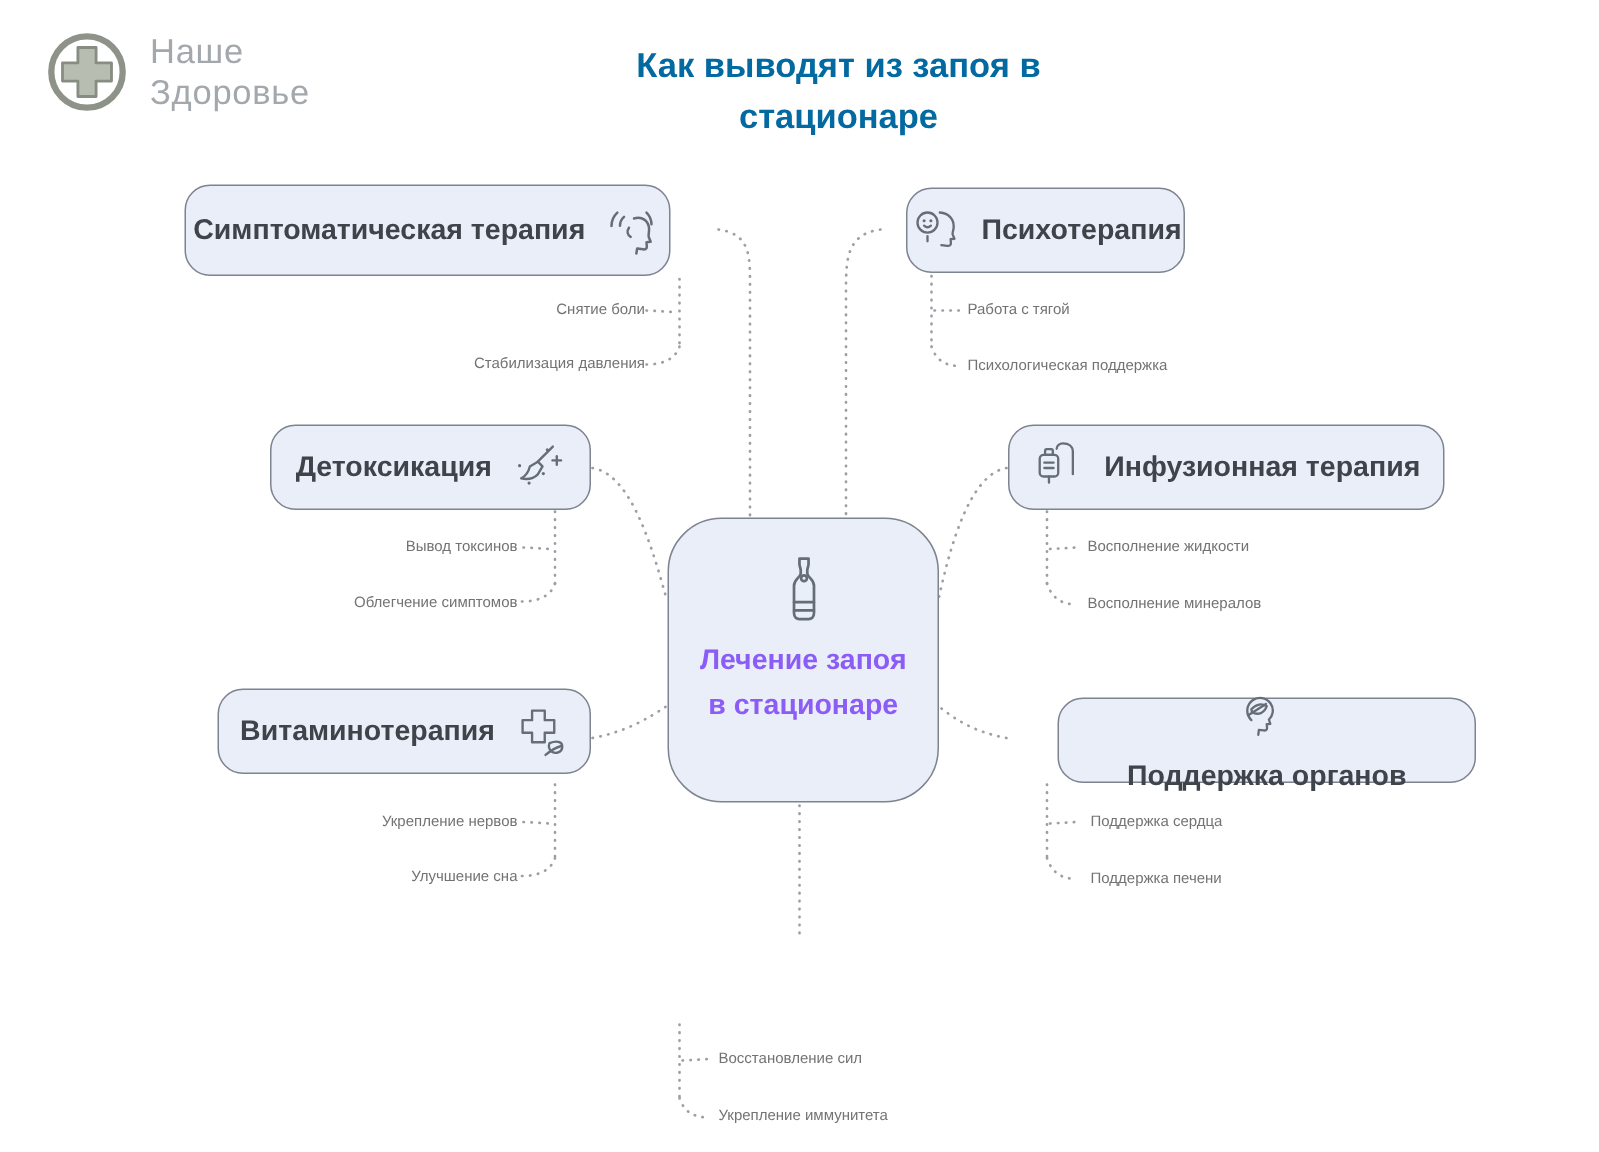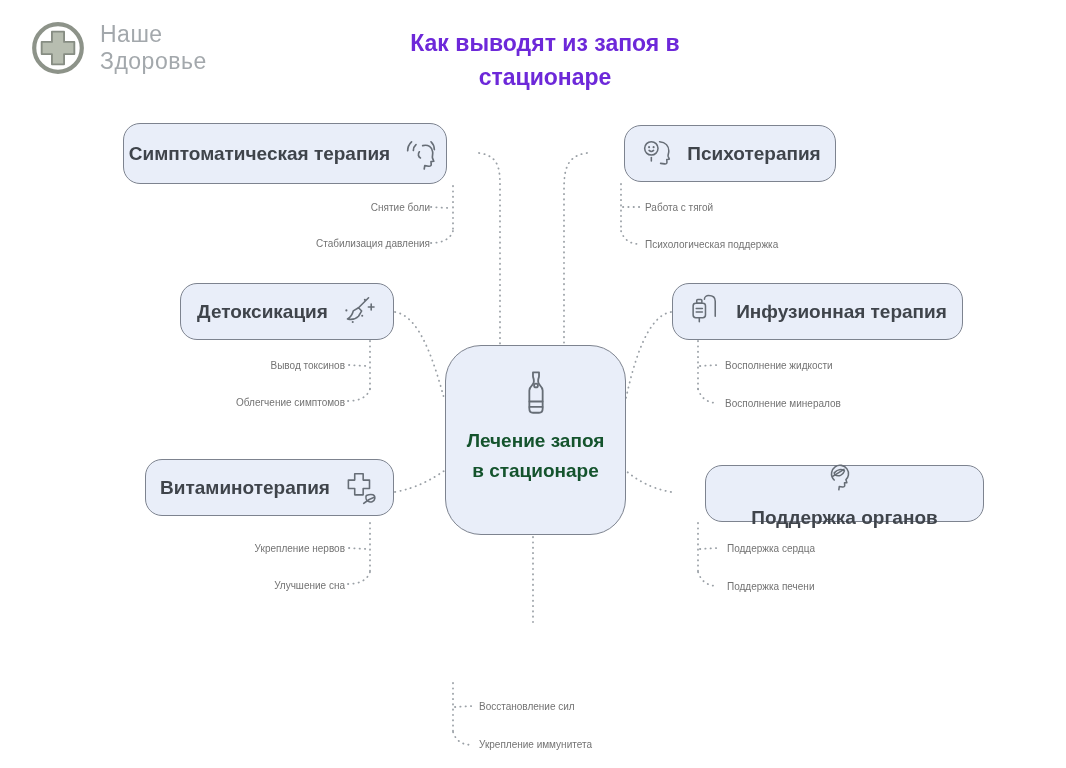--- a/index.html
+++ b/index.html
@@ -7,38 +7,38 @@
     position:relative;width:1066px;height:768px;background:#ffffff;overflow:hidden;
     font-family:"Liberation Sans","DejaVu Sans",sans-serif;
   }
   .connector-layer{position:absolute;left:0;top:0;z-index:1;}
   .connector-layer path{fill:none;stroke:#9aa0a6;stroke-width:1.8;stroke-linecap:round;stroke-dasharray:0.3 5;}
   
   .logo{position:absolute;left:30px;top:20px;display:flex;align-items:center;gap:14px;z-index:3;}
   .logo-text{font-size:23px;line-height:1.18;color:#a3a8ac;letter-spacing:0.5px;}
   
   .main-title{
-    position:absolute;left:360px;top:12px;width:370px;text-align:center;z-index:3;
-    font-size:23px;font-weight:700;color:#6d28d9;line-height:1.45;
+    position:absolute;left:374px;top:12px;width:370px;text-align:center;z-index:3;
+    font-size:23px;font-weight:700;color:#0369a1;line-height:1.45;
   }
   
   .node{
     position:absolute;z-index:2;background:#e9eef9;border:1.6px solid #7d838f;
     display:flex;align-items:center;justify-content:center;gap:11px;
     border-radius:17px;box-sizing:border-box;padding:0 14px;
   }
   .node .node-label{font-size:19px;font-weight:700;color:#3f444b;white-space:nowrap;}
   .center-node{
     position:absolute;left:445px;top:345px;width:181px;height:190px;z-index:2;
     background:#e9eef9;border:1.6px solid #7d838f;border-radius:36px;box-sizing:border-box;
     display:flex;flex-direction:column;align-items:center;justify-content:flex-start;padding-top:24px;
   }
   .center-node .center-label{
     margin-top:10px;width:140px;text-align:center;
-    font-size:19px;font-weight:700;color:#14532d;line-height:1.6;
+    font-size:19px;font-weight:700;color:#8b5cf6;line-height:1.6;
   }
   
   .child-label{
     position:absolute;z-index:2;font-size:10px;color:#737373;white-space:nowrap;
     transform:translateY(-50%);
   }
   .child-label.right-align{text-align:right;}
   .icon{flex:0 0 auto;display:block;}
   .icon path,.icon line,.icon rect,.icon circle{fill:none;stroke:#666d76;stroke-width:1.5;stroke-linecap:round;stroke-linejoin:round;}
   .icon .filled{fill:#666d76;stroke:none;}
@@ -108,21 +108,21 @@
       <path d="M9.5,7 a11,11 0 0 0 -3.5,8"></path>
       <path d="M13.5,9.5 a7,7 0 0 0 -2.4,5.3"></path>
       <path d="M27,7 a10,10 0 0 1 3,7"></path>
       <path d="M19.5,10.5 c5,-1.5 8.5,1.5 9,5.5 c0.3,2.5 -0.5,4 -0.2,5.5 l1.2,3 -2.5,0.3 0.2,2.6 c0,1.2 -1,1.8 -2.3,1.6 l-3.5,-0.5 -0.5,3"></path>
       <path d="M16.5,16 c-1.5,2 -1,4.5 1,5.5"></path>
     </svg>
   </div>
   <div class="child-label right-align" style="right:636px;top:207px;">Снятие боли</div>
   <div class="child-label right-align" style="right:636px;top:243px;">Стабилизация давления</div>
 
-  <div class="node" style="left:624px;top:125px;width:212px;height:57px;align-items:center;">
+  <div class="node" style="left:604px;top:125px;width:186px;height:57px;align-items:center;">
     <svg class="icon" width="37" height="37" viewBox="0 0 36 36">
       <circle cx="12" cy="13" r="6.5"></circle>
       <circle class="filled" cx="9.8" cy="11.8" r="1"></circle>
       <circle class="filled" cx="14.2" cy="11.8" r="1"></circle>
       <path d="M9.8,15 q2.2,2 4.4,0"></path>
       <line x1="12" y1="21.8" x2="12" y2="25.2"></line>
       <path d="M20,6.5 c6,0.5 9,4.5 9,9 c0,2.5 -1,3.7 -0.7,5.2 l1.2,2.8 -2.5,0.3 0.2,2.7 c0,1.2 -1,1.8 -2.3,1.6 l-3.9,-0.5"></path>
     </svg>
     <span class="node-label">Психотерапия</span>
   </div>

